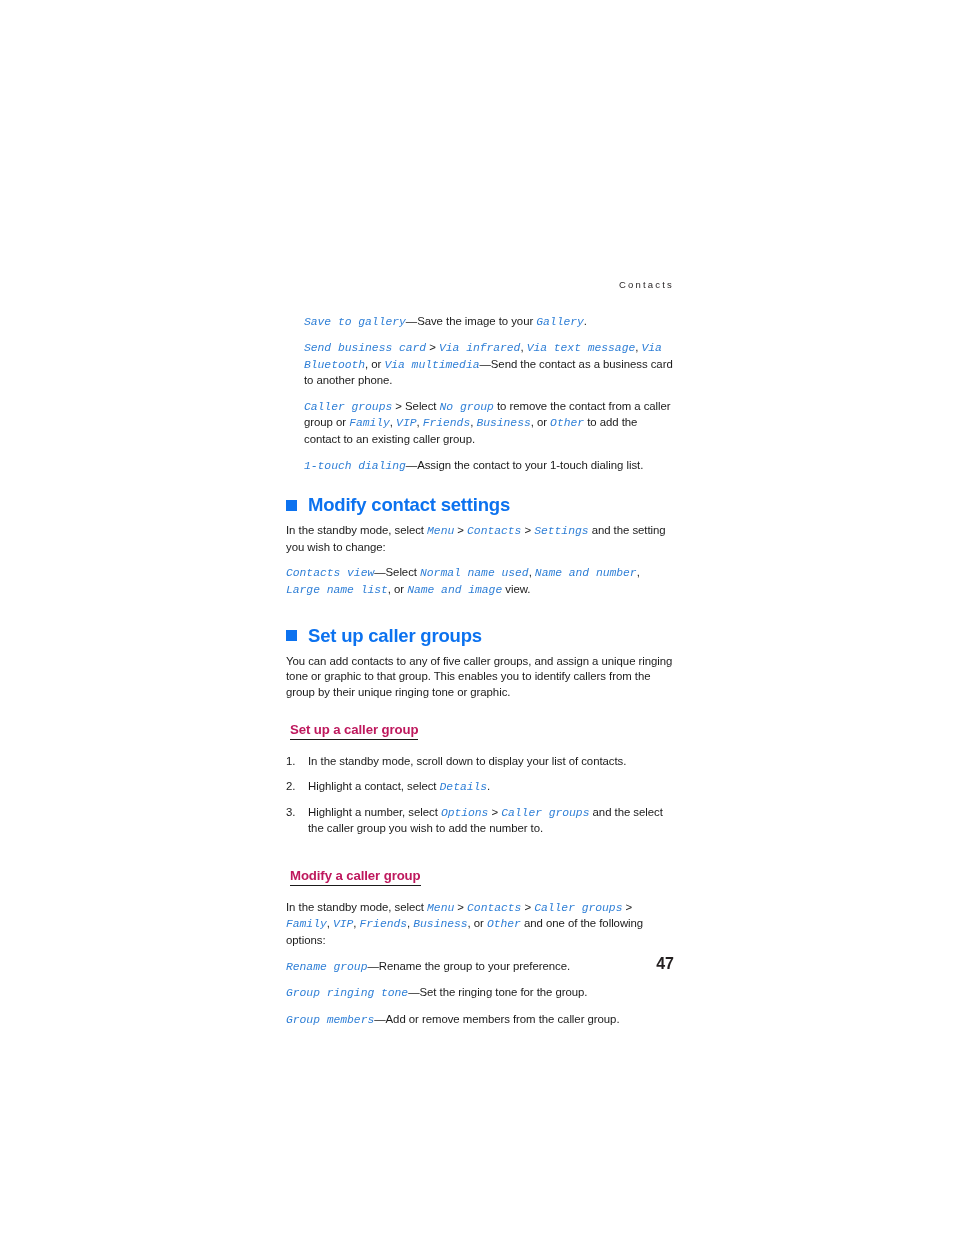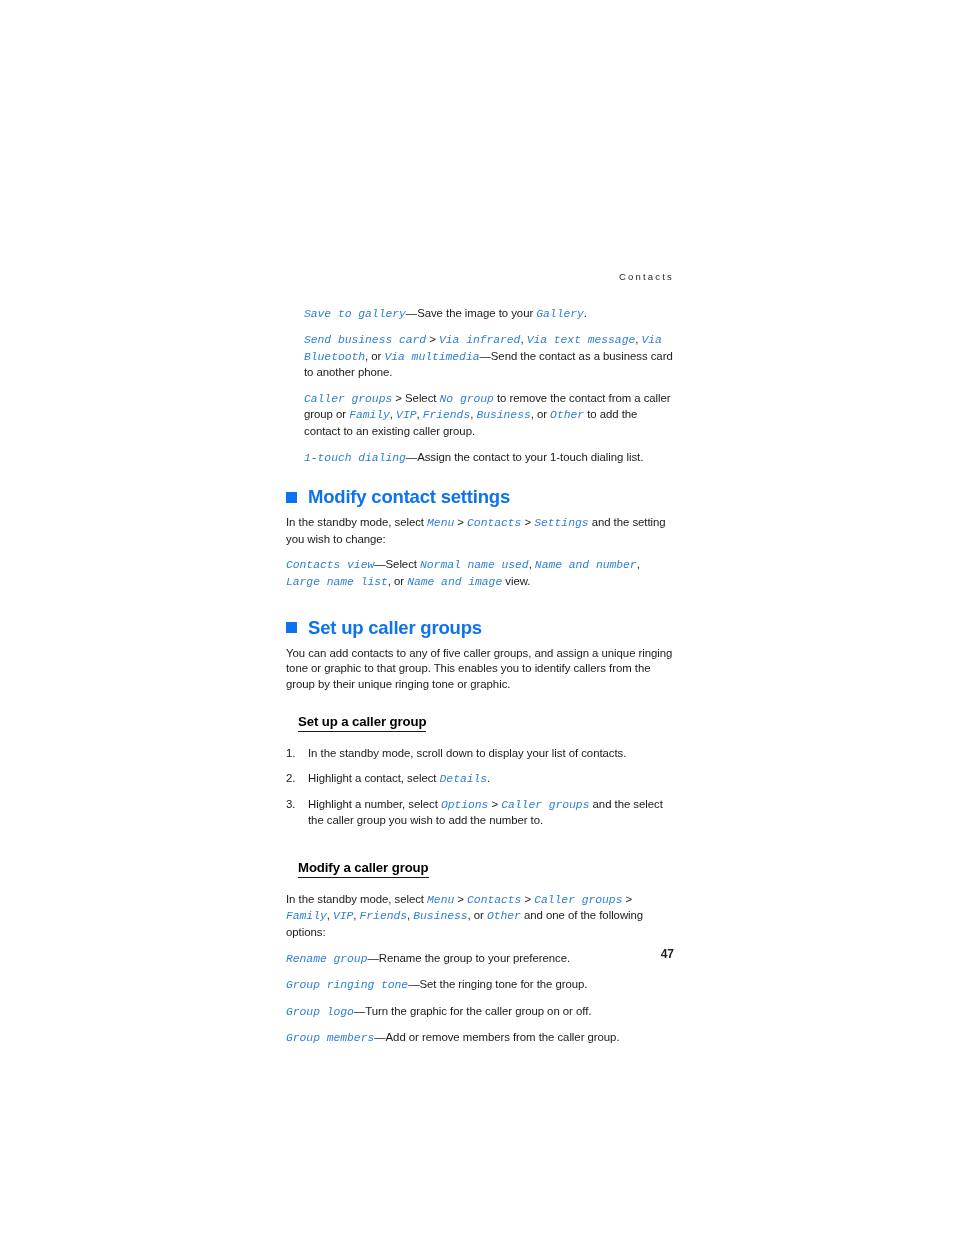--- a/index.html
+++ b/index.html
@@ -12,21 +12,21 @@
     height: 1235px;
     font-family: "Liberation Sans", sans-serif;
     color: #1a1a1a;
     position: relative;
     overflow: hidden;
   }
 
   .page {
     position: absolute;
     left: 0;
-    top: 0;
+    top: 8px;
     width: 954px;
     height: 1097px;
   }
 
   
   .content {
     position: absolute;
     left: 286px;
     top: 272px;
     width: 388px;
@@ -84,22 +84,22 @@
     background: #0c72ef;
     margin-right: 11px;
     flex: 0 0 auto;
     position: relative;
     top: 0px;
   }
 
   h3.sub {
     font-size: 13.2px;
     font-weight: 700;
-    color: #000000;
-    margin: 0 0 8px 12px;
+    color: #be185d;
+    margin: 0 0 8px 4px;
     line-height: 17px;
     display: inline-block;
     border-bottom: 1.3px solid #1a1a1a;
     padding-bottom: 1px;
     letter-spacing: -0.1px;
   }
   .subwrap { margin: 0 0 6px 0; }
 
   ol.numlist {
     margin: 0 0 0 0;
@@ -122,21 +122,21 @@
   }
   .gap-md { height: 20px; }
   .gap-lg { height: 26px; }
 
   .page-num {
     position: absolute;
     left: 0;
     top: 947px;
     width: 674px;
     text-align: right;
-    font-size: 12px;
+    font-size: 16px;
     font-weight: 600;
     color: #231f20;
   }
 </style>
 </head>
 <body>
 
 <div class="page">
 
   <div class="content">
@@ -188,21 +188,20 @@
     <div class="gap-md"></div>
 
     <div class="subwrap">
       <h3 class="sub">Modify a caller group</h3>
     </div>
 
     <div>
         <p class="para"><span class="gt">In the standby mode, select </span><span class="lk">Menu</span><span class="gt"> &gt; </span><span class="lk">Contacts</span><span class="gt"> &gt; </span><span class="lk">Caller groups</span><span class="gt"> &gt; </span><span class="lk">Family</span><span class="gt">, </span><span class="lk">VIP</span><span class="gt">, </span><span class="lk">Friends</span><span class="gt">, </span><span class="lk">Business</span><span class="gt">, or </span><span class="lk">Other</span><span class="gt"> and one of the following options:</span></p>
         <p class="para"><span class="lk">Rename group</span><span class="gt">—Rename the group to your preference.</span></p>
         <p class="para"><span class="lk">Group ringing tone</span><span class="gt">—Set the ringing tone for the group.</span></p>
-        <p class="para"><span class="lk">Group logo</span><span class="gt">—Turn the graphic for the caller group on or off.</span></p>
         <p class="para"><span class="lk">Group members</span><span class="gt">—Add or remove members from the caller group.</span></p>
       </div>
 
   </div>
 
   <div class="page-num">47</div>
 
 </div>
 
 </body></html>

